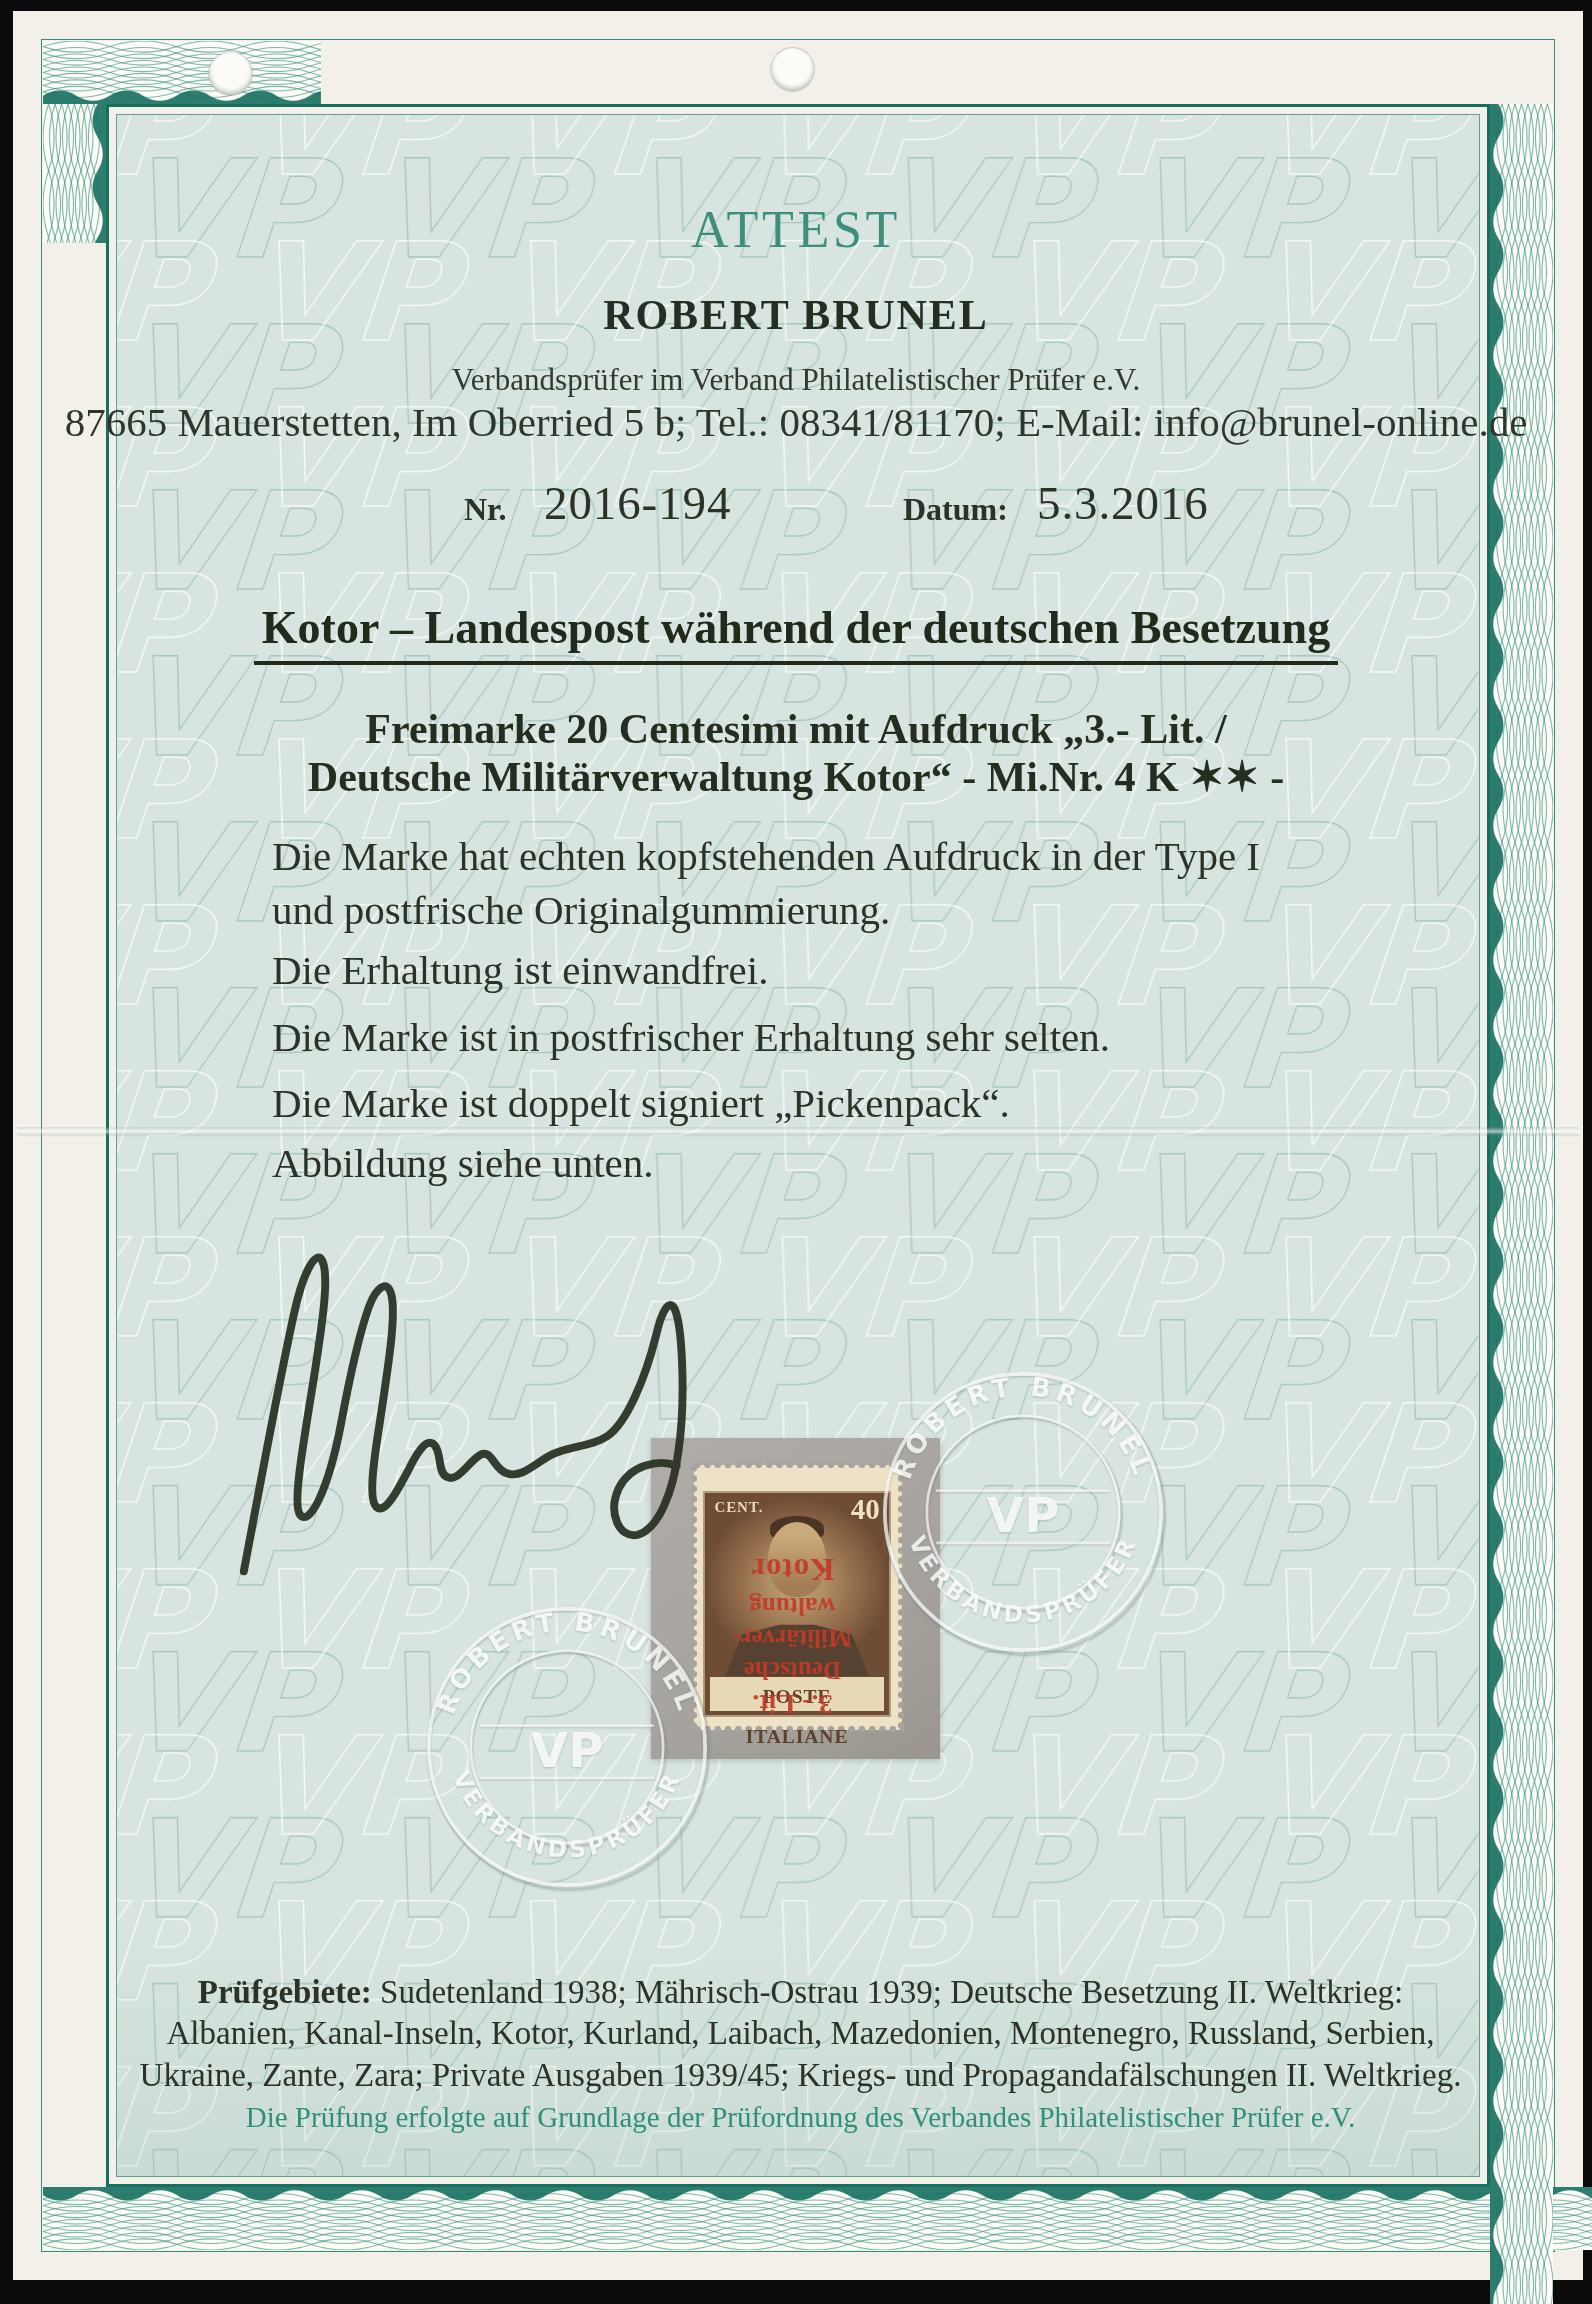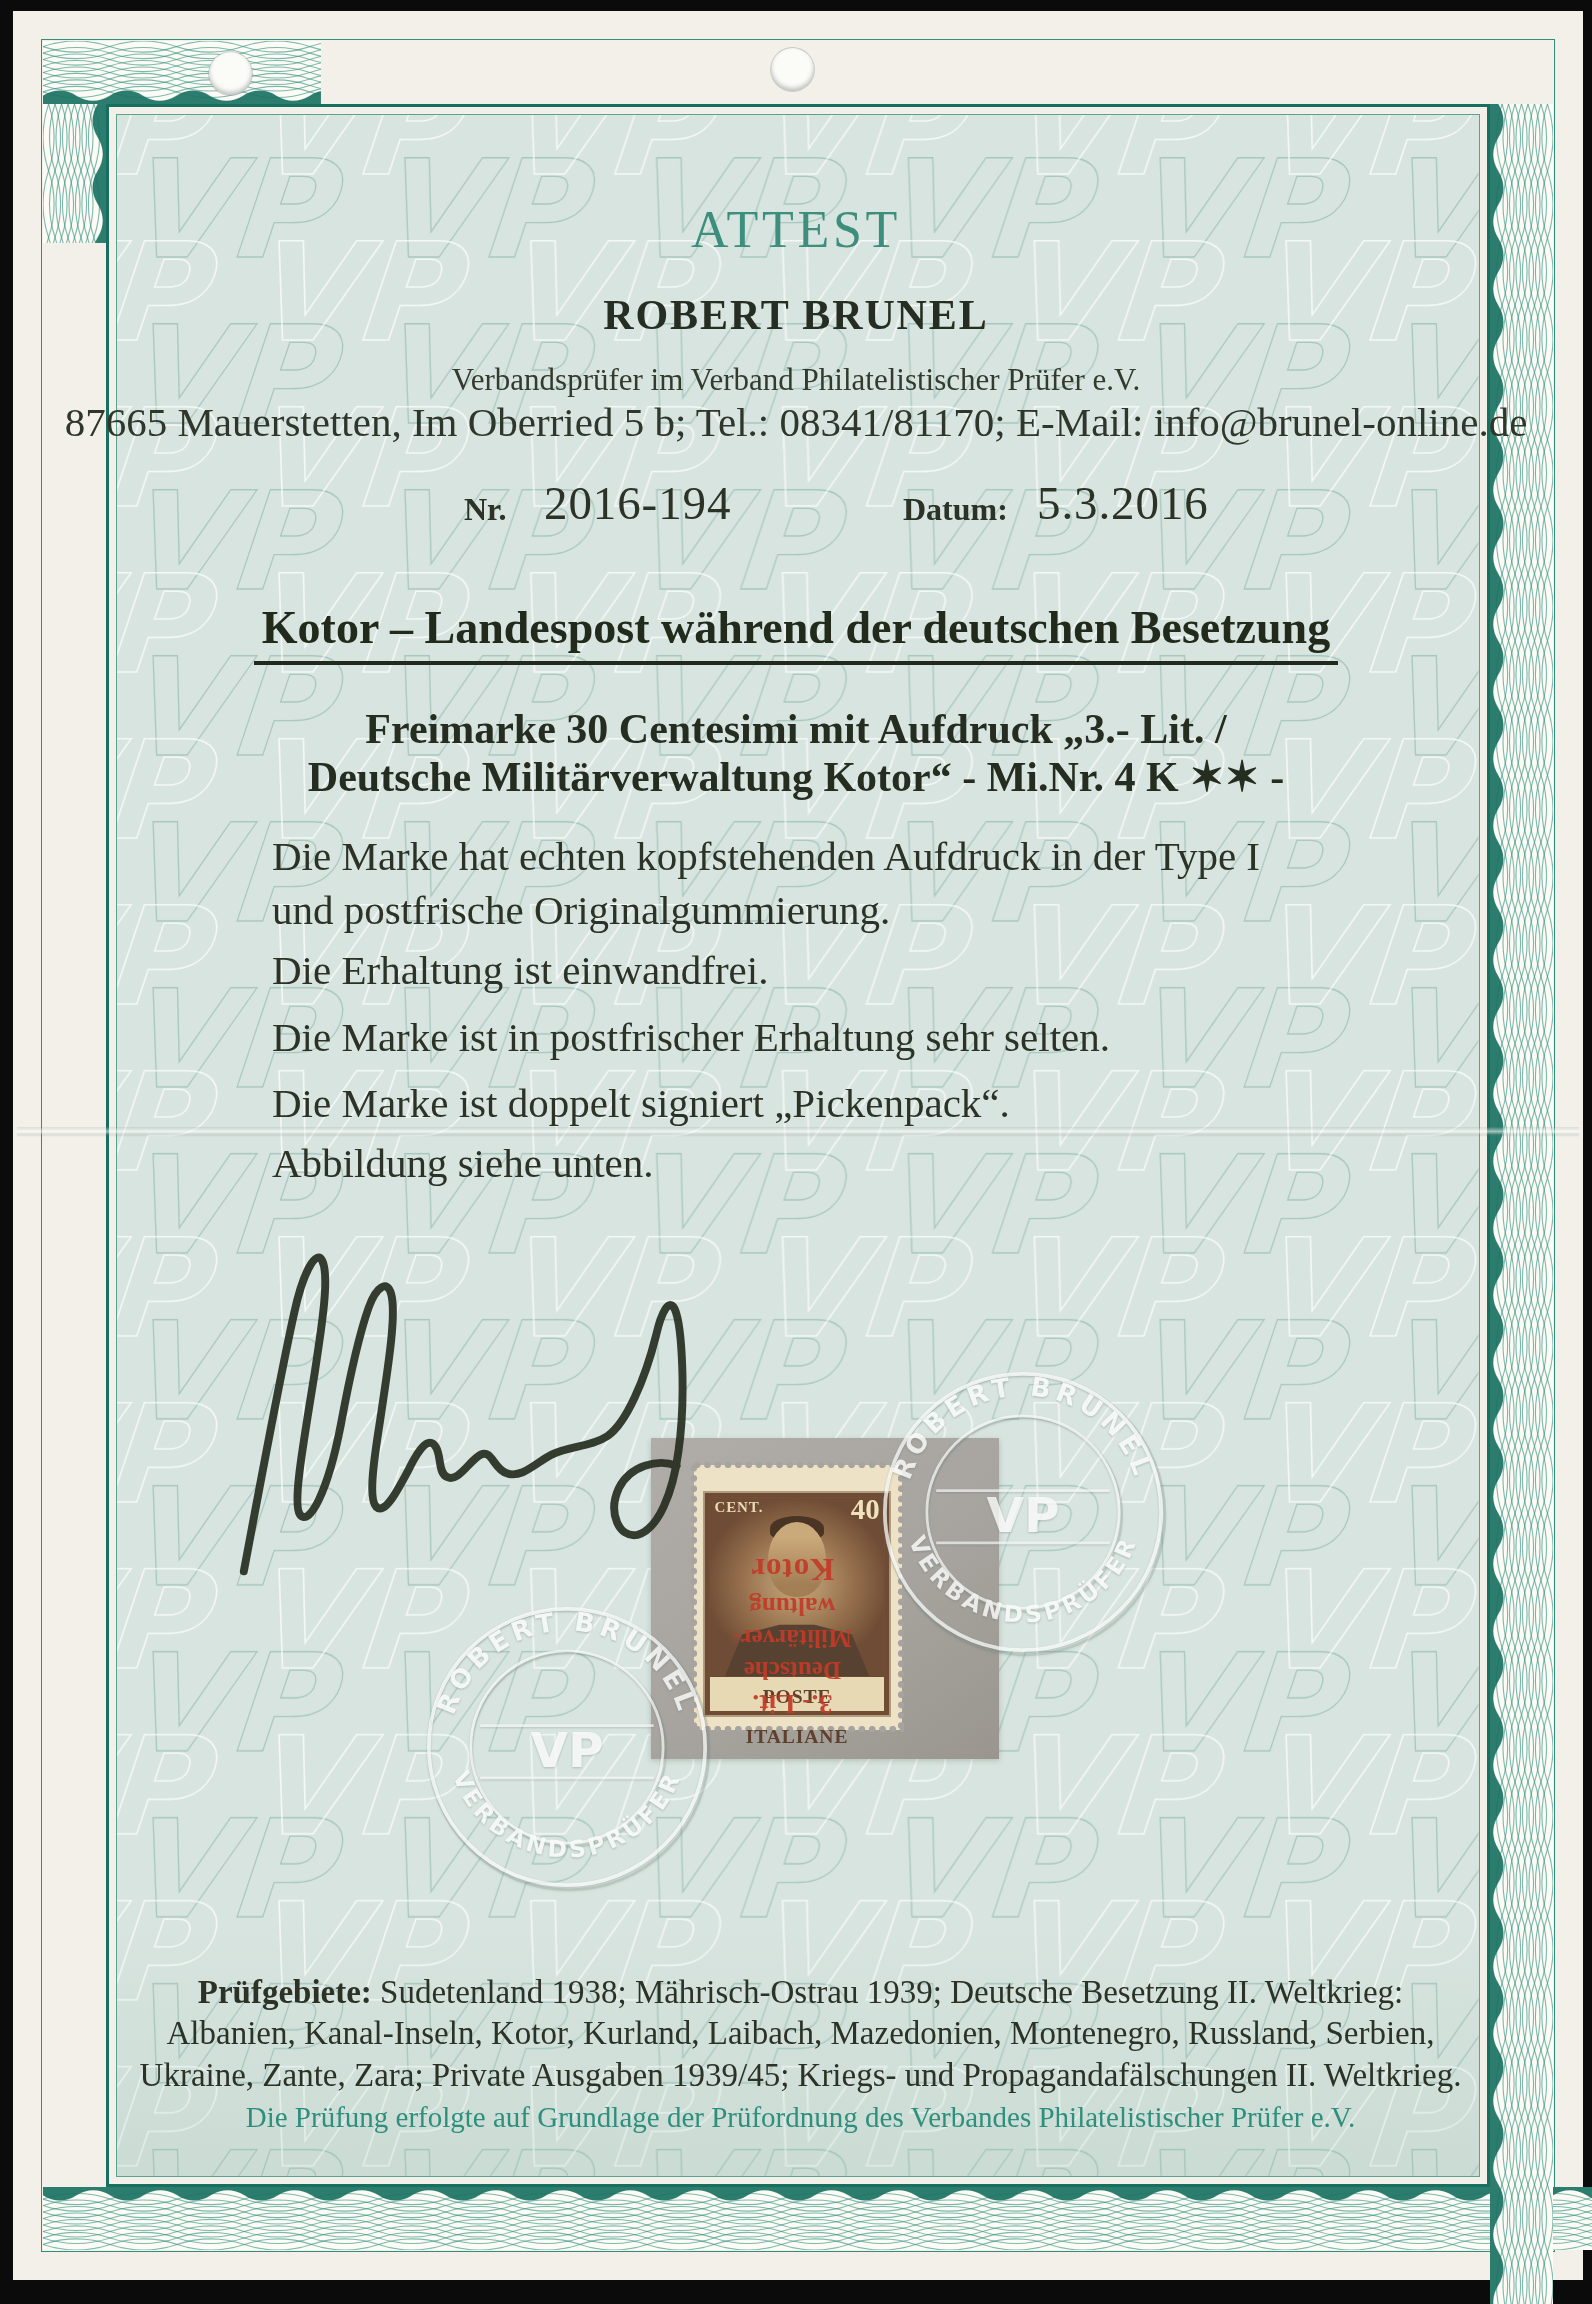--- a/index.html
+++ b/index.html
@@ -36,21 +36,21 @@
 
   
   .fline{position:absolute;left:56px;right:47px;text-align:center;font-size:33px;white-space:nowrap;color:#2c3226;}
   .fnote{color:#2f8f7d;font-size:29px;}
   .b{font-weight:bold;margin-top:48px;}
 
   
   .sig{position:absolute;left:186px;top:1212px;z-index:25;}
 
   
-  .card{position:absolute;left:651px;top:1438px;width:348px;height:321px;z-index:20;
+  .card{position:absolute;left:651px;top:1438px;width:289px;height:321px;z-index:20;
         background:linear-gradient(145deg,#b0aca7 0%,#a7a39e 55%,#9a968f 100%);
         box-shadow:0 1.9px 5.6px rgba(60,70,62,0.25);}
   .stamp{position:absolute;left:43px;top:27px;width:208px;height:265px;background:#eee2c6;}
   .perf{position:absolute;}
   .perf.pt{top:-3.7px;left:-1.9px;right:-1.9px;height:8.4px;
      background-image:radial-gradient(circle at 50% 50%, #a7a39e 3px, rgba(0,0,0,0) 3.6px);
      background-size:10.3px 8.4px;background-repeat:repeat-x;}
   .perf.pb{bottom:-3.7px;left:-1.9px;right:-1.9px;height:8.4px;
      background-image:radial-gradient(circle at 50% 50%, #a7a39e 3px, rgba(0,0,0,0) 3.6px);
      background-size:10.3px 8.4px;background-repeat:repeat-x;}
@@ -252,21 +252,21 @@
     <div class="cline address" style="top:398px">87665 Mauerstetten, Im Oberried 5 b; Tel.: 08341/81170; E-Mail: info@brunel-online.de</div>
 
     <span class="lbl" style="left:464px;top:491px">Nr.</span>
     <span class="val" style="left:544px;top:476px">2016-194</span>
     <span class="lbl" style="left:903px;top:491px">Datum:</span>
     <span class="val" style="left:1037px;top:476px">5.3.2016</span>
 
     <div class="cline doc-title"><span>Kotor – Landespost während der deutschen Besetzung</span></div>
 
     <div class="cline subtitle">
-      <div>Freimarke 30 Centesimi mit Aufdruck „3.- Lit. /</div>
+      <div>Freimarke 20 Centesimi mit Aufdruck „3.- Lit. /</div>
       <div>Deutsche Militärverwaltung Kotor“ - Mi.Nr. 4 K ✶✶ -</div>
     </div>
 
     <div class="bodyline" style="top:832px">Die Marke hat echten kopfstehenden Aufdruck in der Type I</div>
     <div class="bodyline" style="top:946px">Die Erhaltung ist einwandfrei.</div>
     <div class="bodyline" style="top:886px">und postfrische Originalgummierung.</div>
     <div class="bodyline" style="top:1013px">Die Marke ist in postfrischer Erhaltung sehr selten.</div>
     <div class="bodyline" style="top:1079px">Die Marke ist doppelt signiert „Pickenpack“.</div>
     <div class="bodyline" style="top:1139px">Abbildung siehe unten.</div>
 

